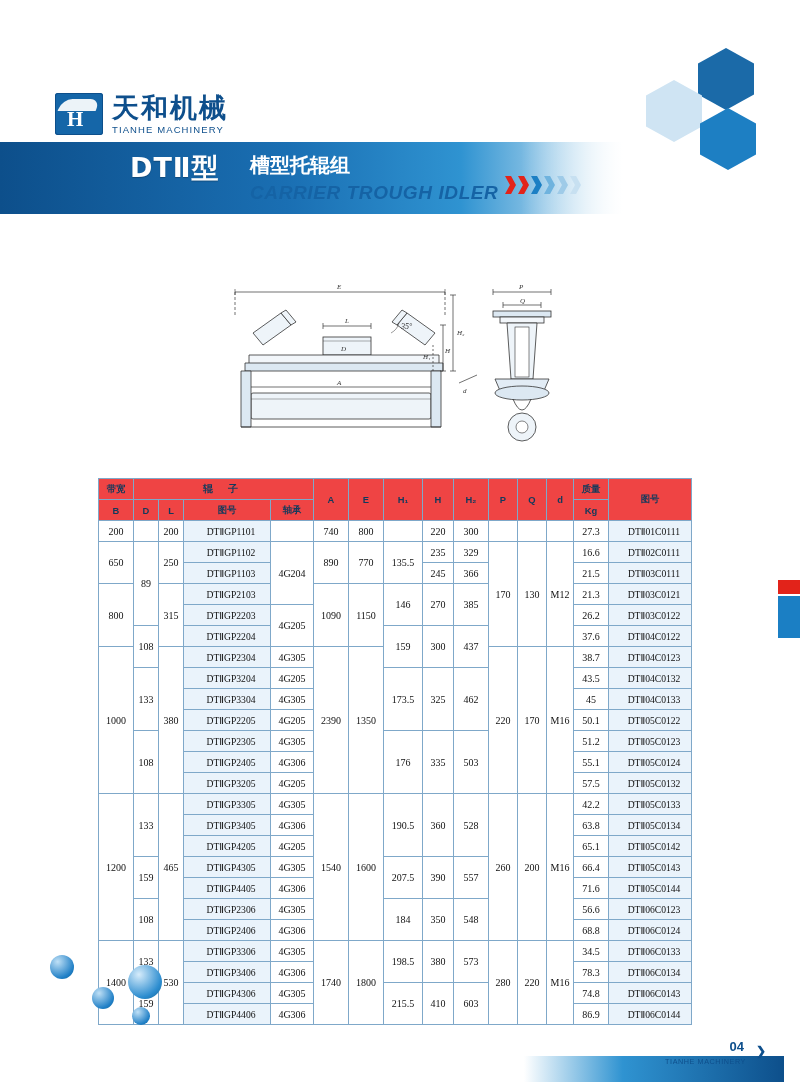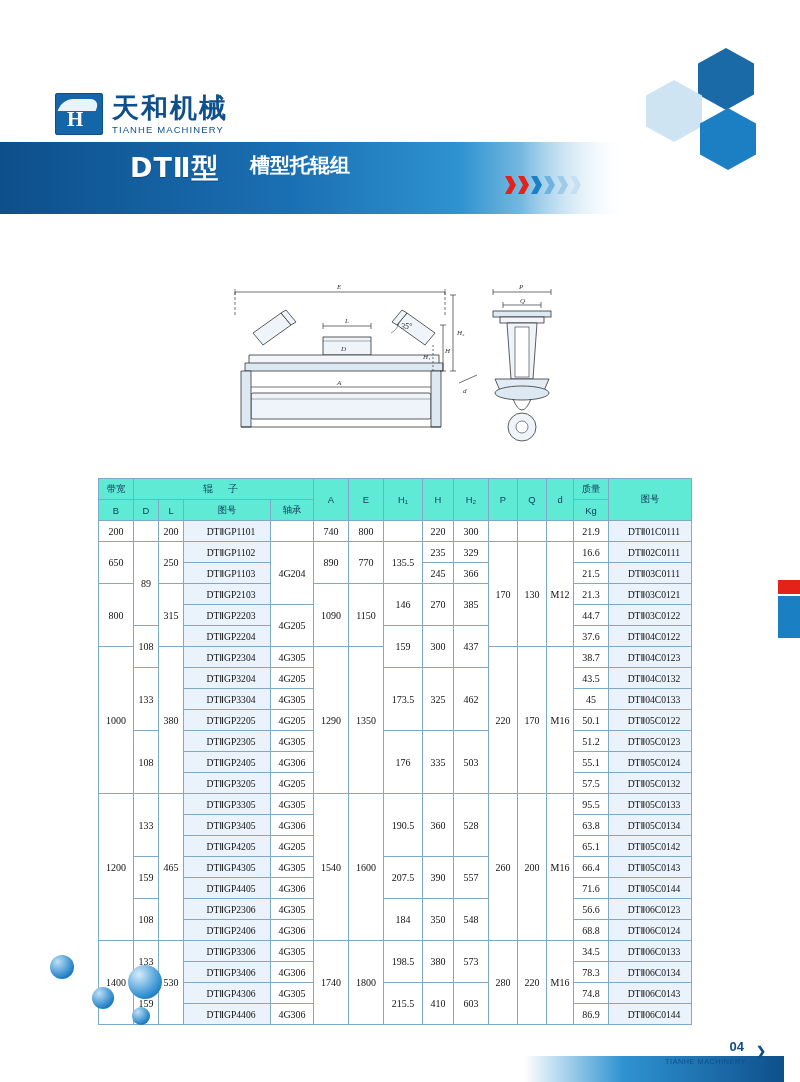--- a/index.html
+++ b/index.html
@@ -75,21 +75,21 @@
   .side-red{position:absolute;right:0;top:580px;width:22px;height:14px;background:#e2231a;}
   .side-blue{position:absolute;right:0;top:596px;width:22px;height:42px;background:#1b7fc4;}
 
   
   .table-wrap{position:absolute;left:98px;top:478px;width:604px;}
   table{border-collapse:collapse;font-size:9.4px;color:#111;}
   th,td{
     border:1px solid #7fa8c9;text-align:center;vertical-align:middle;
     padding:0;height:20px;background:#fff;
   }
-  thead th{background:#5eead4;font-weight:normal;color:#123a5c;}
+  thead th{background:#ef4444;font-weight:bold;color:#123a5c;}
   .hdr-top{height:17px;}
   .hdr-bot{height:17px;}
   td.tu{font-family:"Liberation Serif",serif;font-size:10px;white-space:nowrap;}
   td.code{font-family:"Liberation Serif",serif;font-size:9.6px;white-space:nowrap;}
   .shade{background:#eaf3fb;padding-left:8px;}
   .tname{font-size:10px;letter-spacing:6px;}
 
   
   .balls{position:absolute;left:40px;top:955px;width:180px;height:70px;}
   .ball{position:absolute;border-radius:50%;}
@@ -138,20 +138,21 @@
       <div class="hchar">H</div>
     </div>
     <div class="brand-text">
       <span class="brand-cn">天和机械</span>
       <span class="brand-en">TIANHE MACHINERY</span>
     </div>
   </div>
 
   <div class="title-cn">DTⅡ型</div>
   <div class="title-cn2">槽型托辊组</div>
+  <div class="title-en">CARRIER TROUGH IDLER</div>
 
   <div class="chev">
     <i style="background:#e2231a"></i>
     <i style="background:#e2231a"></i>
     <i style="background:#1b7fc4"></i>
     <i style="background:#6fb3de"></i>
     <i style="background:#9fcbe8"></i>
     <i style="background:#c7e0f1"></i>
   </div>
 
@@ -267,21 +268,21 @@
             <td class="code shade">DTⅡGP1101</td>
             <td class="tu"></td>
             <td class="tu">740</td>
             <td class="tu">800</td>
             <td class="tu"></td>
             <td class="tu">220</td>
             <td class="tu">300</td>
             <td class="tu"></td>
             <td class="tu"></td>
             <td class="tu"></td>
-            <td class="tu">21.9</td>
+            <td class="tu">27.3</td>
             <td class="code shade">DTⅡ01C0111</td>
           </tr>
           <tr>
             <td rowspan="2" class="tu">650</td>
             <td rowspan="4" class="tu">89</td>
             <td rowspan="2" class="tu">250</td>
             <td class="code shade">DTⅡGP1102</td>
             <td rowspan="3" class="tu">4G204</td>
             <td rowspan="2" class="tu">890</td>
             <td rowspan="2" class="tu">770</td>
@@ -309,38 +310,38 @@
             <td rowspan="3" class="tu">1150</td>
             <td rowspan="2" class="tu">146</td>
             <td rowspan="2" class="tu">270</td>
             <td rowspan="2" class="tu">385</td>
             <td class="tu">21.3</td>
             <td class="code shade">DTⅡ03C0121</td>
           </tr>
           <tr>
             <td class="code shade">DTⅡGP2203</td>
             <td rowspan="2" class="tu">4G205</td>
-            <td class="tu">44.7</td>
+            <td class="tu">26.2</td>
             <td class="code shade">DTⅡ03C0122</td>
           </tr>
           <tr>
             <td rowspan="2" class="tu">108</td>
             <td class="code shade">DTⅡGP2204</td>
             <td rowspan="2" class="tu">159</td>
             <td rowspan="2" class="tu">300</td>
             <td rowspan="2" class="tu">437</td>
             <td class="tu">37.6</td>
             <td class="code shade">DTⅡ04C0122</td>
           </tr>
           <tr>
             <td rowspan="7" class="tu">1000</td>
             <td rowspan="7" class="tu">380</td>
             <td class="code shade">DTⅡGP2304</td>
             <td class="tu">4G305</td>
-            <td rowspan="7" class="tu">1290</td>
+            <td rowspan="7" class="tu">2390</td>
             <td rowspan="7" class="tu">1350</td>
             <td rowspan="7" class="tu">220</td>
             <td rowspan="7" class="tu">170</td>
             <td rowspan="7" class="tu">M16</td>
             <td class="tu">38.7</td>
             <td class="code shade">DTⅡ04C0123</td>
           </tr>
           <tr>
             <td rowspan="3" class="tu">133</td>
             <td class="code shade">DTⅡGP3204</td>
@@ -392,21 +393,21 @@
             <td class="code shade">DTⅡGP3305</td>
             <td class="tu">4G305</td>
             <td rowspan="7" class="tu">1540</td>
             <td rowspan="7" class="tu">1600</td>
             <td rowspan="3" class="tu">190.5</td>
             <td rowspan="3" class="tu">360</td>
             <td rowspan="3" class="tu">528</td>
             <td rowspan="7" class="tu">260</td>
             <td rowspan="7" class="tu">200</td>
             <td rowspan="7" class="tu">M16</td>
-            <td class="tu">95.5</td>
+            <td class="tu">42.2</td>
             <td class="code shade">DTⅡ05C0133</td>
           </tr>
           <tr>
             <td class="code shade">DTⅡGP3405</td>
             <td class="tu">4G306</td>
             <td class="tu">63.8</td>
             <td class="code shade">DTⅡ05C0134</td>
           </tr>
           <tr>
             <td class="code shade">DTⅡGP4205</td>

